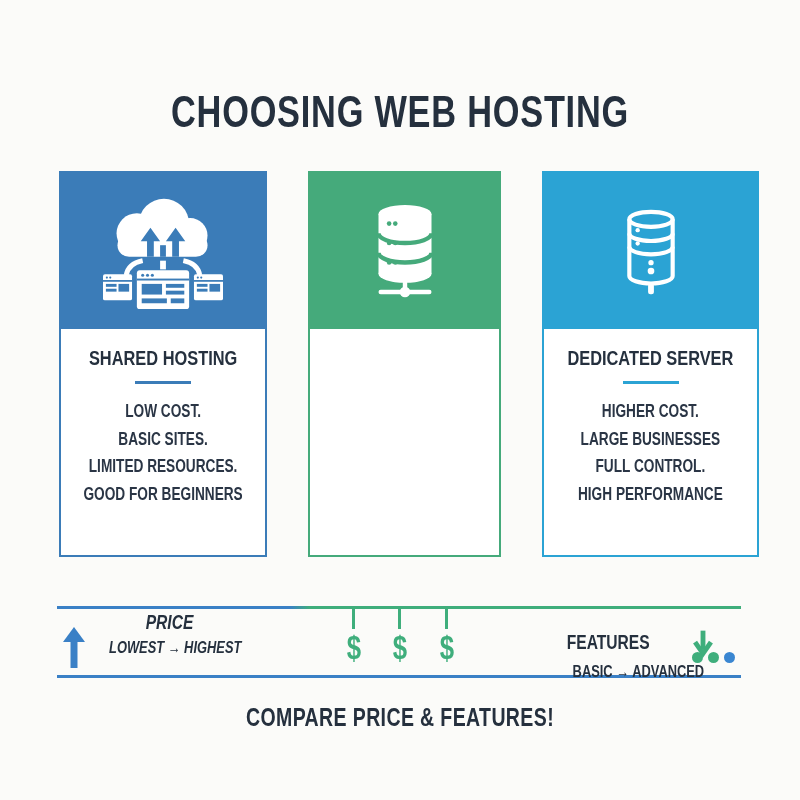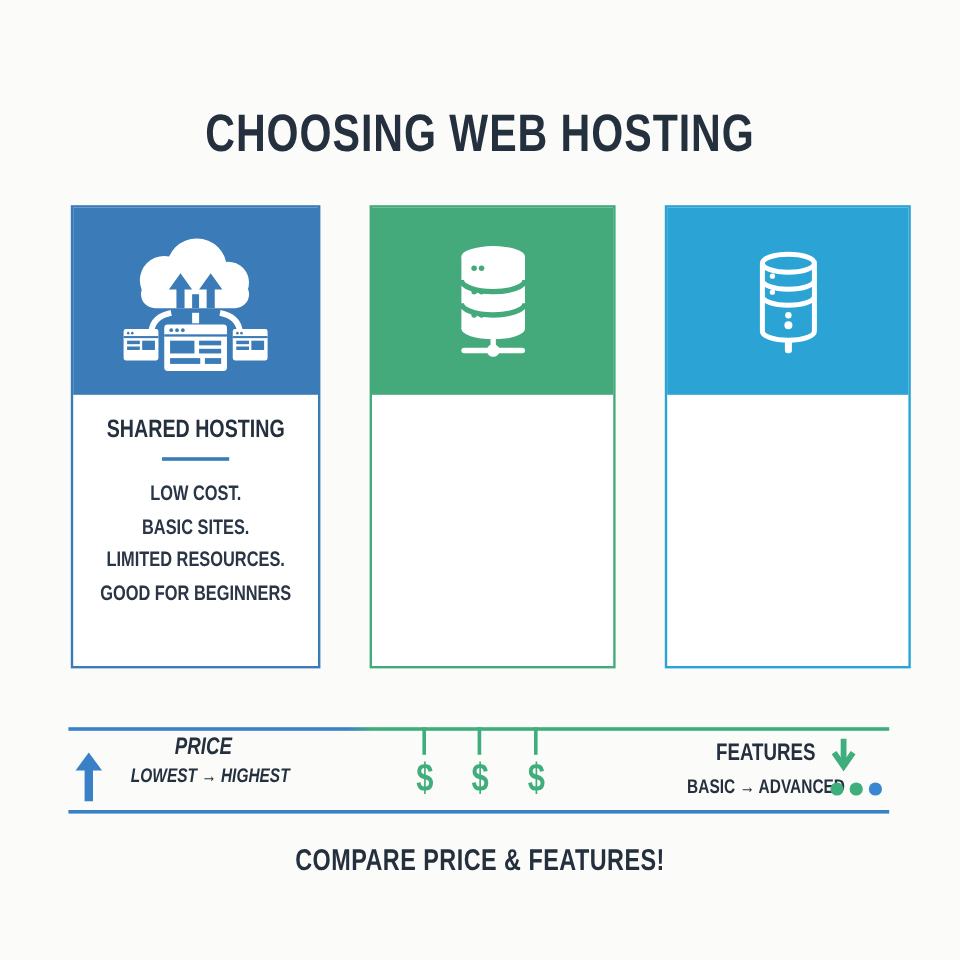--- a/index.html
+++ b/index.html
@@ -36,21 +36,21 @@
   }
   .axis-bottom{position:absolute;top:675px;left:57px;width:684px;height:3px;}
   .price-arrow{position:absolute;left:61px;top:624px;width:26px;height:44px;}
   .price-group{position:absolute;left:92px;top:611px;width:155px;text-align:center;font-style:italic;}
   .scale-label{font-size:20px;font-weight:bold;display:block;}
   .scale-sub{font-size:16.5px;font-weight:bold;display:block;margin-top:4px;}
   .tick{position:absolute;top:606px;width:3px;height:23px;}
   .dollar{position:absolute;top:628px;width:38px;text-align:center;
     font-size:33px;font-weight:bold;line-height:40px;}
   .features-group{position:absolute;left:555px;top:611px;width:160px;}
-  .features-top{display:flex;align-items:center;justify-content:flex-end;}
+  .features-top{display:flex;align-items:center;justify-content:space-between;margin-top:15px;}
   .features-arrow{width:24px;height:30px;margin-top:2px;}
   .features-sub-wrap{text-align:center;margin-top:2px;}
   .dots{position:absolute;left:692px;top:652px;display:flex;gap:5px;}
   .dot{width:11px;height:11px;border-radius:50%;}
   .footer-note{
     position:absolute;top:703px;left:0;width:800px;text-align:center;
     font-size:25px;font-weight:bold;letter-spacing:0.5px;
   }
 </style>
 </head>
@@ -139,20 +139,28 @@
           <path d="M34,41 a26,9 0 0 0 52,0"></path>
           <path d="M34,57 a26,9 0 0 0 52,0"></path>
         </g>
         <circle cx="44" cy="37" r="2.6" fill="#fff"></circle>
         <circle cx="44" cy="53" r="2.6" fill="#fff"></circle>
         <circle cx="60" cy="76" r="3.2" fill="#fff"></circle>
         <circle cx="60" cy="86" r="4" fill="#fff"></circle>
         <rect x="56.5" y="101" width="7" height="13" rx="3" fill="#fff"></rect>
       </svg>
     </div>
+    <div class="card-body">
+      <h2 class="card-title cond">DEDICATED SERVER</h2>
+      <div class="card-divider"></div>
+      <div class="feat cond">HIGHER COST.</div>
+      <div class="feat cond">LARGE BUSINESSES</div>
+      <div class="feat cond">FULL CONTROL.</div>
+      <div class="feat cond">HIGH PERFORMANCE</div>
+    </div>
   </section>
 </div>
 
 <div class="axis-top" style="--c1: #3a80c6; --c2: #3fae7c;"></div>
 <div class="axis-bottom" style="background: rgb(58, 128, 198);"></div>
 
 <svg class="price-arrow" viewBox="0 0 26 44" style="color: rgb(58, 128, 198);">
   <path d="M13,44 V14" stroke="currentColor" stroke-width="7" fill="none"></path>
   <path d="M2,18 L13,3 L24,18 Z" fill="currentColor"></path>
 </svg>

